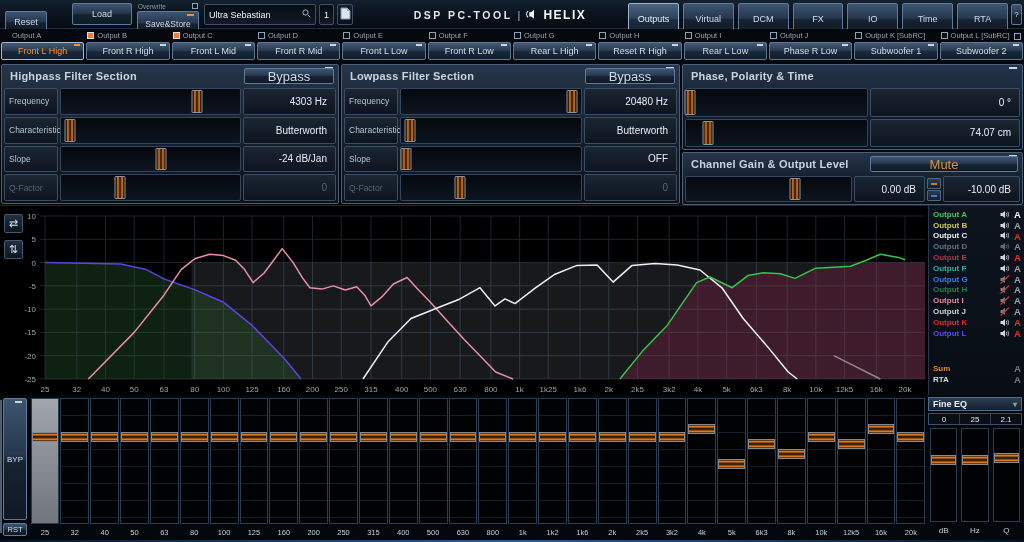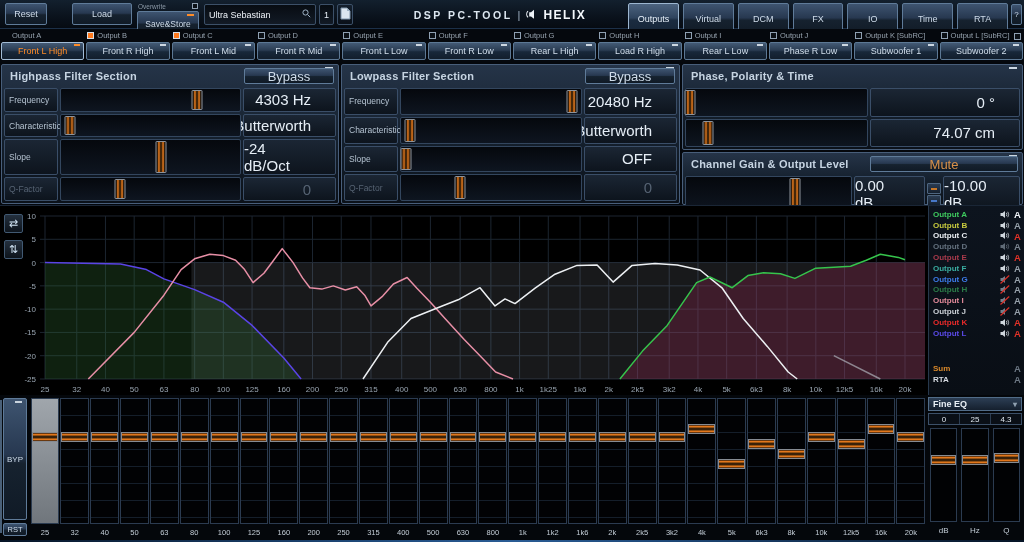--- a/index.html
+++ b/index.html
@@ -11,21 +11,21 @@
 .btn{background:linear-gradient(180deg,#3e5470 0%,#273850 46%,#16222f 54%,#101a26 100%);
  border:1px solid #5f7b99;border-radius:2px;color:#cfdcea;font-size:9px;
  display:flex;align-items:center;justify-content:center;position:absolute;cursor:pointer}
 .btn.active{border-color:#9cb6d0;background:linear-gradient(180deg,#4c637f 0%,#2f445e 46%,#1b2c40 54%,#152436 100%);color:#e8f1fa}
 .dash{position:absolute;top:2px;right:4px;width:7px;height:2px;background:#c9d4de}
 .dash.o{background:#ff8c28}
 
 
 #topbar{position:absolute;left:0;top:0;width:1024px;height:29px;
  background:linear-gradient(180deg,#13202e 0%,#0a121c 60%,#060b12 100%);border-bottom:1px solid #1c3048}
-#reset{left:5px;top:3px;width:42px;height:22px}
+#reset{left:5px;top:11px;width:42px;height:22px}
 #load{left:72px;top:3px;width:60px;height:22px}
 #ow{position:absolute;left:138px;top:2px;width:60px;height:8px;display:flex;align-items:center;justify-content:space-between;font-size:6.5px;color:#8a98a6}
 #savestore{left:137px;top:11px;width:62px;height:25px;font-size:8.5px}
 #preset{position:absolute;left:204px;top:4px;width:112px;height:21px;display:flex;align-items:center;gap:3px;
  background:linear-gradient(180deg,#070c12,#121a25);border:1px solid #3c5068;border-radius:2px;font-size:9px;color:#eef3f8;padding:0 4px}
 #preset .nm{flex:1;white-space:nowrap;overflow:hidden}
 #num{position:absolute;left:319px;top:4px;width:15px;height:21px;background:linear-gradient(180deg,#070c12,#121a25);
  border:1px solid #3c5068;border-radius:2px;font-size:9px;color:#e8eef6;display:flex;align-items:center;justify-content:center}
 #edit{position:absolute;left:337px;top:4px;width:16px;height:21px;background:linear-gradient(180deg,#14202e,#0a1019);
  border:1px solid #3c5068;border-radius:2px;display:flex;align-items:center;justify-content:center}
@@ -61,21 +61,21 @@
 .hbtn{top:3px;height:16px;font-size:13px}
 #hp{left:1px;top:64px;width:338px;height:140px}
 #lp{left:341px;top:64px;width:339px;height:140px}
 #phase{left:682px;top:64px;width:341px;height:86px}
 #gainp{left:682px;top:152px;width:341px;height:53px}
 .rows{position:absolute;left:2px;right:2px;top:23px;bottom:2px;display:flex;flex-direction:column;gap:2px}
 .frow{flex:1;display:flex;gap:2px}
 .fcell{background:linear-gradient(180deg,#1b2634 0%,#0d141d 100%);border:1px solid #3a4e68;border-radius:2px}
 .flabel{width:54px;font-size:8.5px;color:#b5c3d1;display:flex;align-items:center;padding-left:4px}
 .fslider{flex:1;position:relative;background:linear-gradient(180deg,#05080d,#0e1520);border:1px solid #33465e}
-.fvalue{width:93px;font-size:15px;color:#e6eef6;display:flex;align-items:center;justify-content:flex-end;padding-right:24px}
+.fvalue{width:93px;font-size:10px;color:#e6eef6;display:flex;align-items:center;justify-content:flex-end;padding-right:8px}
 .pvalue{width:150px}
 .frow.dis .flabel,.frow.dis .fvalue{color:#566373}
 .hdl{position:absolute;top:1px;bottom:1px;width:11px;transform:translateX(-50%);
  background:linear-gradient(90deg,#2b1a0b 0%,#331f0c 12%,#ef7d1d 26%,#70400f 40%,#0d0805 50%,#70400f 60%,#ef7d1d 74%,#331f0c 88%,#2b1a0b 100%);
  border:1px solid #8d939b;border-radius:1px;cursor:ew-resize}
 #gainrow .gslider{flex:none;width:167px}
 .gv1{width:71px}
 .gv2{flex:1}
 #gtoggles{width:14px;display:flex;flex-direction:column;justify-content:center;gap:1px}
 .tgl{height:11px;background:linear-gradient(180deg,#2b3c52,#15202e);border:1px solid #4e6680;border-radius:1px;position:relative;cursor:pointer}
@@ -304,21 +304,21 @@
           <span class="tbdash"></span>
         </div>
       </div>
 
       <div class="tab">
         <div class="tab-top">
           <span class="cb"></span>
           <span class="tab-label">Output H</span>
         </div>
         <div class="tabbtn">
-          <span>Load R High</span>
+          <span>Reset R High</span>
           <span class="tbdash"></span>
         </div>
       </div>
 
       <div class="tab">
         <div class="tab-top">
           <span class="cb"></span>
           <span class="tab-label">Output I</span>
         </div>
         <div class="tabbtn">
@@ -383,21 +383,21 @@
             <div class="hdl" style="left: 5%;"></div>
           </div>
           <div class="fcell fvalue">Butterworth</div>
         </div>
 
         <div class="frow">
           <div class="fcell flabel">Slope</div>
           <div class="fcell fslider">
             <div class="hdl" style="left: 56%;"></div>
           </div>
-          <div class="fcell fvalue">-24 dB/Oct</div>
+          <div class="fcell fvalue">-24 dB/Jan</div>
         </div>
 
         <div class="frow dis">
           <div class="fcell flabel">Q-Factor</div>
           <div class="fcell fslider">
             <div class="hdl" style="left: 33%;"></div>
           </div>
           <div class="fcell fvalue">0</div>
         </div>
       </div>
@@ -976,21 +976,21 @@
       </div>
 
     <div id="fineeq">
       <div id="feq-dd">
         <span>Fine EQ</span>
         <span class="ar">▾</span>
       </div>
       <div id="feq-vals">
         <span class="fv">0</span>
         <span class="fv">25</span>
-        <span class="fv">4.3</span>
+        <span class="fv">2.1</span>
       </div>
       <div id="feq-sliders">
 
           <div class="fetrack">
             <div class="bhdl" style="top: 28%;"></div>
           </div>
 
           <div class="fetrack">
             <div class="bhdl" style="top: 28%;"></div>
           </div>

